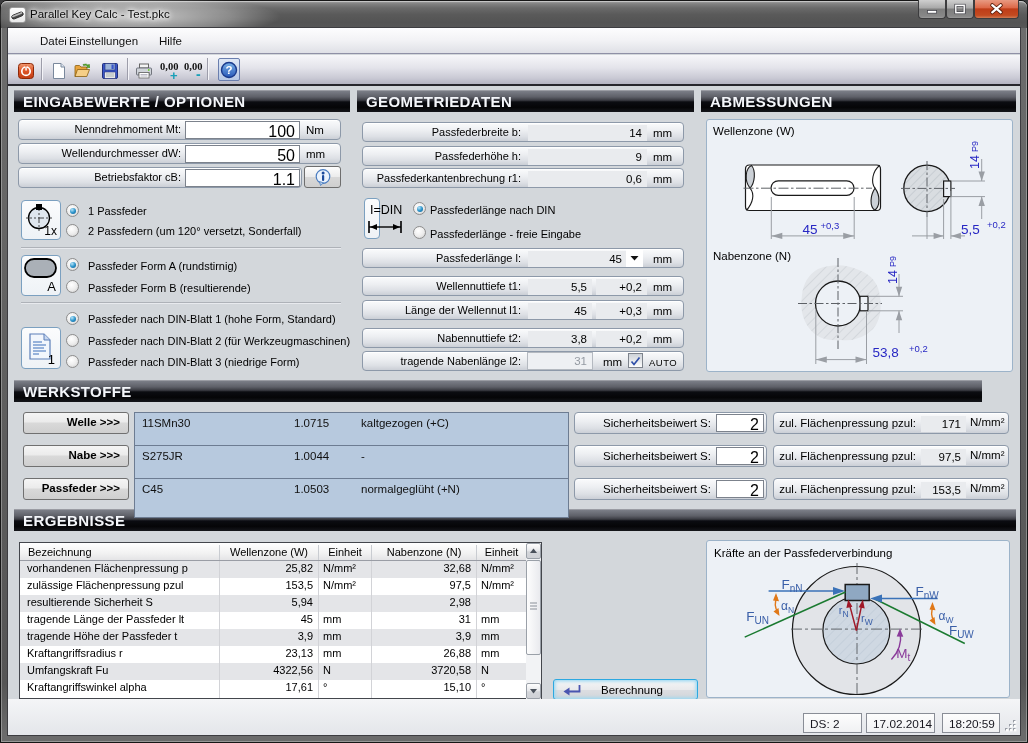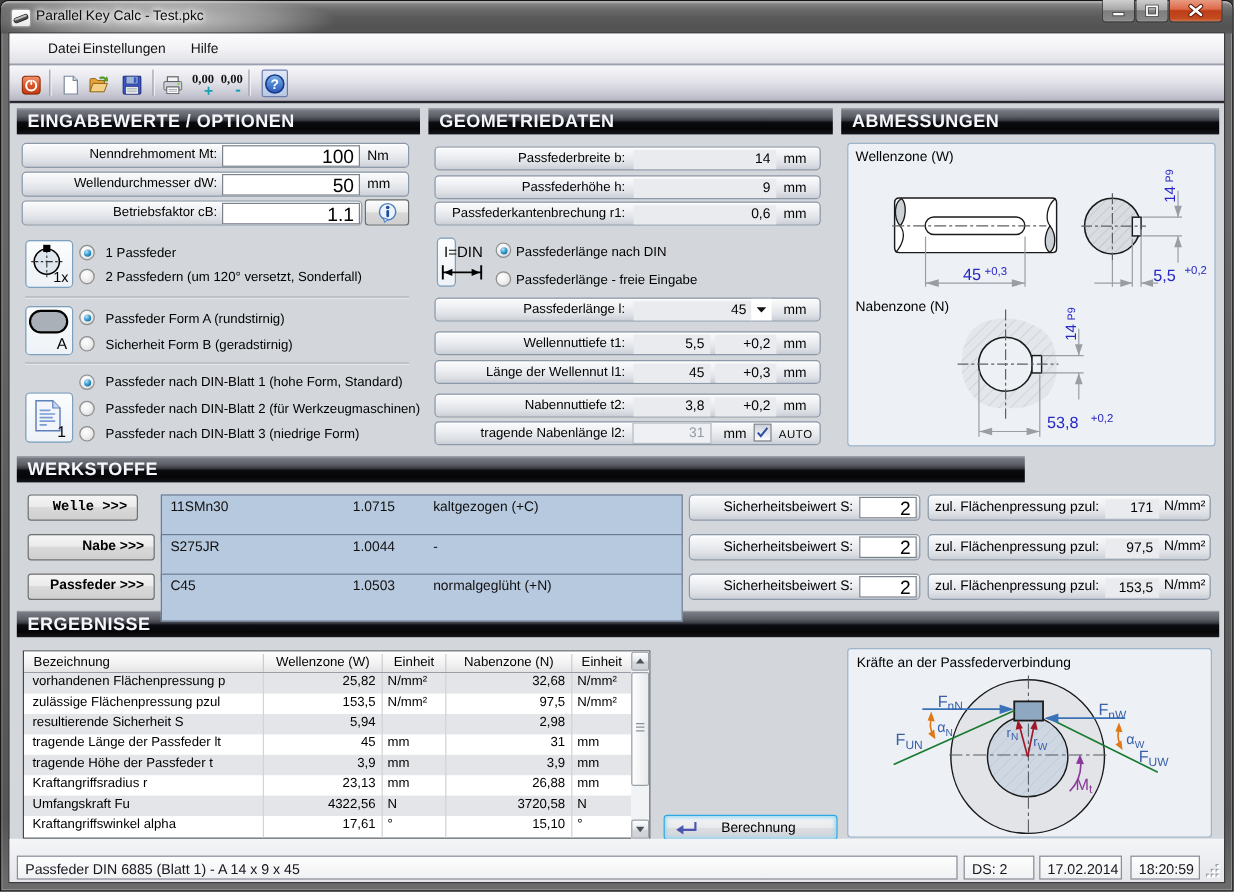--- a/index.html
+++ b/index.html
@@ -187,21 +187,21 @@
         </linearGradient>
       </defs>
       <text x="9" y="13" font-size="11.5" font-weight="bold" fill="#fff" text-anchor="middle">?</text>
     </svg>
 </div>
 <div id="tbline" class="abs"></div>
 
 <div class="abs phdr" style="left:14px; top:90px; width:336px;">EINGABEWERTE / OPTIONEN</div>
 <div class="abs phdr" style="left:357px; top:90px; width:337px;">GEOMETRIEDATEN</div>
 <div class="abs phdr" style="left:701px; top:90px; width:315px;">ABMESSUNGEN</div>
-<div class="abs phdr" style="left:14px; top:380px; width:840px;">WERKSTOFFE</div>
+<div class="abs phdr" style="left:14px; top:380px; width:968px;">WERKSTOFFE</div>
 <div class="abs phdr" style="left:14px; top:509px; width:1002px;">ERGEBNISSE</div>
 
 <div class="abs row" style="left:18px; top:119px; width:323px; height:21px;">
   <span class="lbl" style="right:159px;">Nenndrehmoment Mt:</span>
   <span class="unit" style="left:287px;">Nm</span>
 </div>
 <div class="abs wfld" style="left:185px; top:121px; width:115px; height:18px; padding-top:1px;">100</div>
 <div class="abs row" style="left:18px; top:143px; width:323px; height:21px;">
   <span class="lbl" style="right:159px;">Wellendurchmesser dW:</span>
   <span class="unit" style="left:287px;">mm</span>
@@ -237,21 +237,21 @@
 
 <div class="abs icobox" style="left:21px; top:255px; width:40px; height:41px;">
   <svg width="38" height="24" viewBox="0 0 38 24">
       <rect x="3" y="3" width="31" height="18" rx="9" fill="#aab0b7" stroke="#000" stroke-width="1.8"></rect>
     </svg>
   <span style="position:absolute; right:4px; bottom:1px; font-size:13px;">A</span>
 </div>
 <span class="abs radio sel" style="left:66px; top:258px;"></span>
 <span class="abs rtext" style="left:88px; top:259px;">Passfeder Form A (rundstirnig)</span>
 <span class="abs radio" style="left:66px; top:280px;"></span>
-<span class="abs rtext" style="left:88px; top:281px;">Sicherheit Form B (geradstirnig)</span>
+<span class="abs rtext" style="left:88px; top:281px;">Passfeder Form B (resultierende)</span>
 
 <div class="abs sephr" style="left:21px; top:302px; width:320px;"></div>
 
 <span class="abs radio sel" style="left:66px; top:312px;"></span>
 <span class="abs rtext" style="left:88px; top:312px;">Passfeder nach DIN-Blatt 1 (hohe Form, Standard)</span>
 <div class="abs icobox" style="left:21px; top:327px; width:40px; height:42px;">
   <svg width="22" height="27" style="position:absolute;left:7px;top:5px;" viewBox="0 0 22 27">
     <path d="M1 1 H15 L21 7 V26 H1 Z" fill="#f2f6fc" stroke="#5c7fb8" stroke-width="1.2"></path>
     <path d="M15 1 L15 7 L21 7" fill="#c8d8f0" stroke="#5c7fb8" stroke-width="1"></path>
     <g stroke="#7a9cd0" stroke-width="1.4">
@@ -395,21 +395,21 @@
   <text x="191" y="165" font-size="12.5" fill="#2727c3" transform="rotate(-90 191 165)">14</text>
   <text x="189.5" y="148" font-size="9" fill="#2727c3" transform="rotate(-90 189.5 148)">P9</text>
 
   <path d="M109.8 190 V245 M160.5 193 V245" stroke="#9a9ea4" stroke-width="1"></path>
   <path d="M109.8 240.6 H160.5" stroke="#9a9ea4" stroke-width="1"></path>
   <path d="M109.8 240.6 l11 -3.2 v6.4 Z M160.5 240.6 l-11 -3.2 v6.4 Z" fill="#9a9ea4"></path>
   <text x="166.5" y="238" font-size="13.5" fill="#2727c3">53,8</text>
   <text x="203" y="233" font-size="9.5" fill="#2727c3">+0,2</text>
 </svg>
 
-<div class="abs wbtn" style="left:23px; top:412px; width:92px; height:22px; padding-top:3px;font-family:Liberation Mono, monospace;">Welle &gt;&gt;&gt;</div>
+<div class="abs wbtn" style="left:23px; top:412px; width:106px; height:22px; padding-top:3px;">Welle &gt;&gt;&gt;</div>
 <div class="abs mat" style="left:134px; top:412px; width:435px;">
   <span class="mtx" style="left:7px;">11SMn30</span>
     <span class="mtx" style="left:159px;">1.0715</span>
     <span class="mtx" style="left:226px;">kaltgezogen (+C)</span>
 </div>
 <div class="abs row" style="left:574px; top:412px; width:193px; height:22px;">
   <span class="lbl" style="right:55px; top:4px; font-size:11.5px;">Sicherheitsbeiwert S:</span>
 </div>
 <div class="abs wfld" style="left:716px; top:414px; width:48px; height:18px; padding-top:1px;">2</div>
 <div class="abs row" style="left:773px; top:412px; width:236px; height:22px;">
@@ -591,21 +591,20 @@
   <text x="40.3" y="81" font-size="13.5" fill="#3a5fa8">F<tspan font-size="10" dy="3">UN</tspan></text>
   <text x="242.9" y="95" font-size="13.5" fill="#3a5fa8">F<tspan font-size="10" dy="3">UW</tspan></text>
   <text x="75" y="70" font-size="12" fill="#3a5fa8">α<tspan font-size="8.5" dy="3">N</tspan></text>
   <text x="232.6" y="80" font-size="12" fill="#3a5fa8">α<tspan font-size="8.5" dy="3">W</tspan></text>
   <text x="132.8" y="74" font-size="11" fill="#3a5fa8">r<tspan font-size="8.5" dy="3">N</tspan></text>
   <text x="155.1" y="82" font-size="11" fill="#3a5fa8">r<tspan font-size="8.5" dy="3">W</tspan></text>
   <text x="190.2" y="118" font-size="13.5" fill="#8a3a9a">M<tspan font-size="10" dy="3">t</tspan></text>
 </svg>
 
 <div id="statusbar" class="abs">
-  <div class="sfld" style="left:6px; width:784px;">Passfeder DIN 6885 (Blatt 1) - A 14 x 9 x 45</div>
   <div class="sfld" style="left:795px; width:59px;">DS: 2</div>
   <div class="sfld" style="left:858px; width:69px;">17.02.2014</div>
   <div class="sfld" style="left:934px; width:58px;">18:20:59</div>
   <svg style="position:absolute; right:3px; bottom:3px;" width="13" height="13" viewBox="0 0 13 13">
     <g fill="#9a9ea6">
         <rect x="9" y="1" width="2.4" height="2.4"></rect>
         <rect x="9" y="5" width="2.4" height="2.4"></rect>
         <rect x="9" y="9" width="2.4" height="2.4"></rect>
         <rect x="5" y="5" width="2.4" height="2.4"></rect>
         <rect x="5" y="9" width="2.4" height="2.4"></rect>

